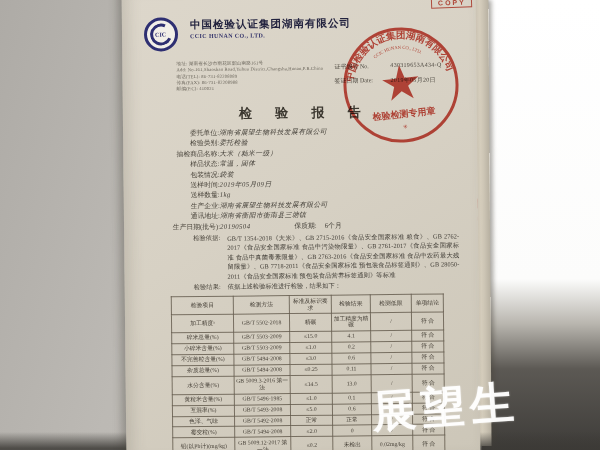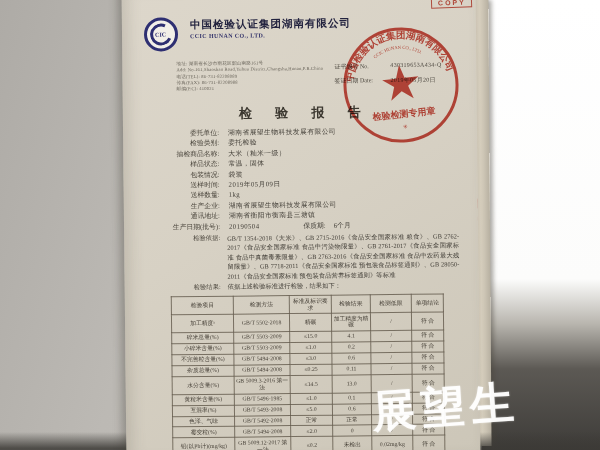--- a/index.html
+++ b/index.html
@@ -58,21 +58,21 @@
   .cert-row .lbl{width:52px;}
   .cert-row .val{margin-left:4px;letter-spacing:.3px;}
 
   
   .title{margin-top:10px;text-align:center;font-size:13px;font-weight:bold;letter-spacing:10px;color:#3c3830;text-indent:10px;}
 
   
   .fields{margin-top:7px;font-size:6.8px;line-height:1.0;}
   .frow{display:flex;margin-bottom:3.6px;}
   .frow .flabel{width:96px;text-align:right;flex:0 0 96px;color:#4a453c;}
-  .frow .fvalue{margin-left:9px;letter-spacing:.4px;}
+  .frow .fvalue{margin-left:0;letter-spacing:.4px;font-style:italic;}
   .frow .fxlabel{margin-left:44px;}
   .frow .fxvalue{margin-left:8px;}
 
   .basis,.result-intro{display:flex;font-size:6.3px;margin-top:1px;}
   .basis .flabel,.result-intro .flabel{width:96px;flex:0 0 96px;text-align:right;color:#4a453c;}
   .basis .btext{margin-left:7px;width:232px;line-height:1.5;text-align:justify;letter-spacing:.1px;}
   .result-intro{margin-top:2px;}
   .result-intro .btext{margin-left:7px;}
 
   

